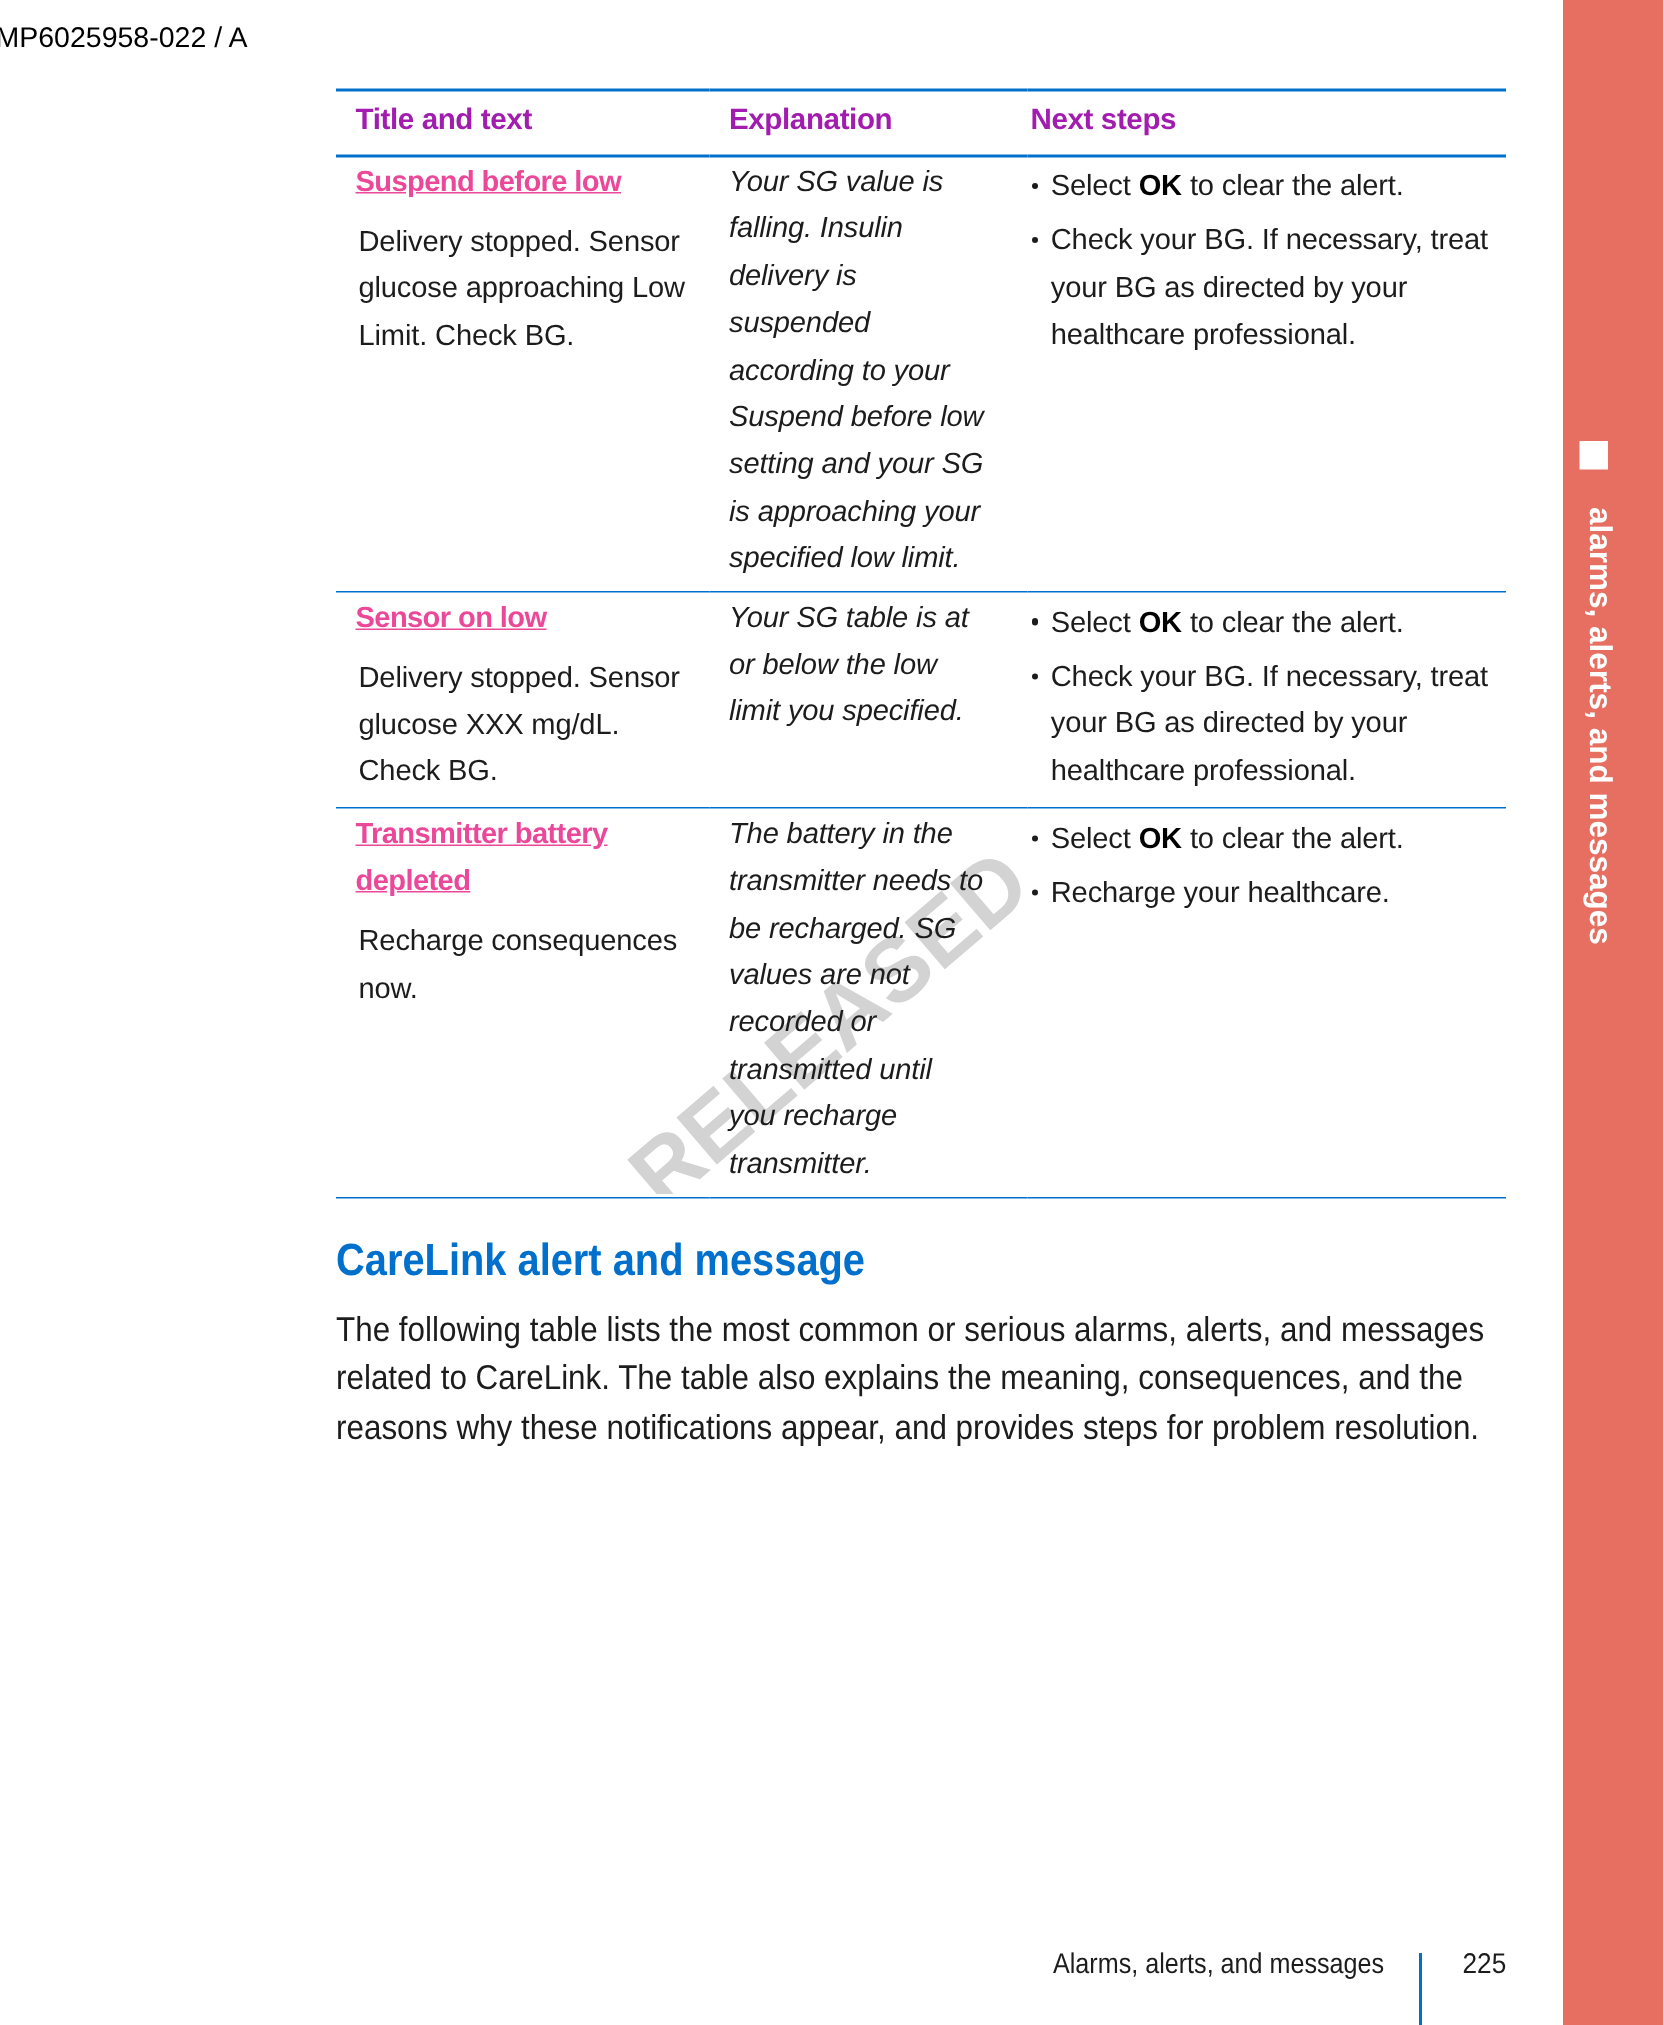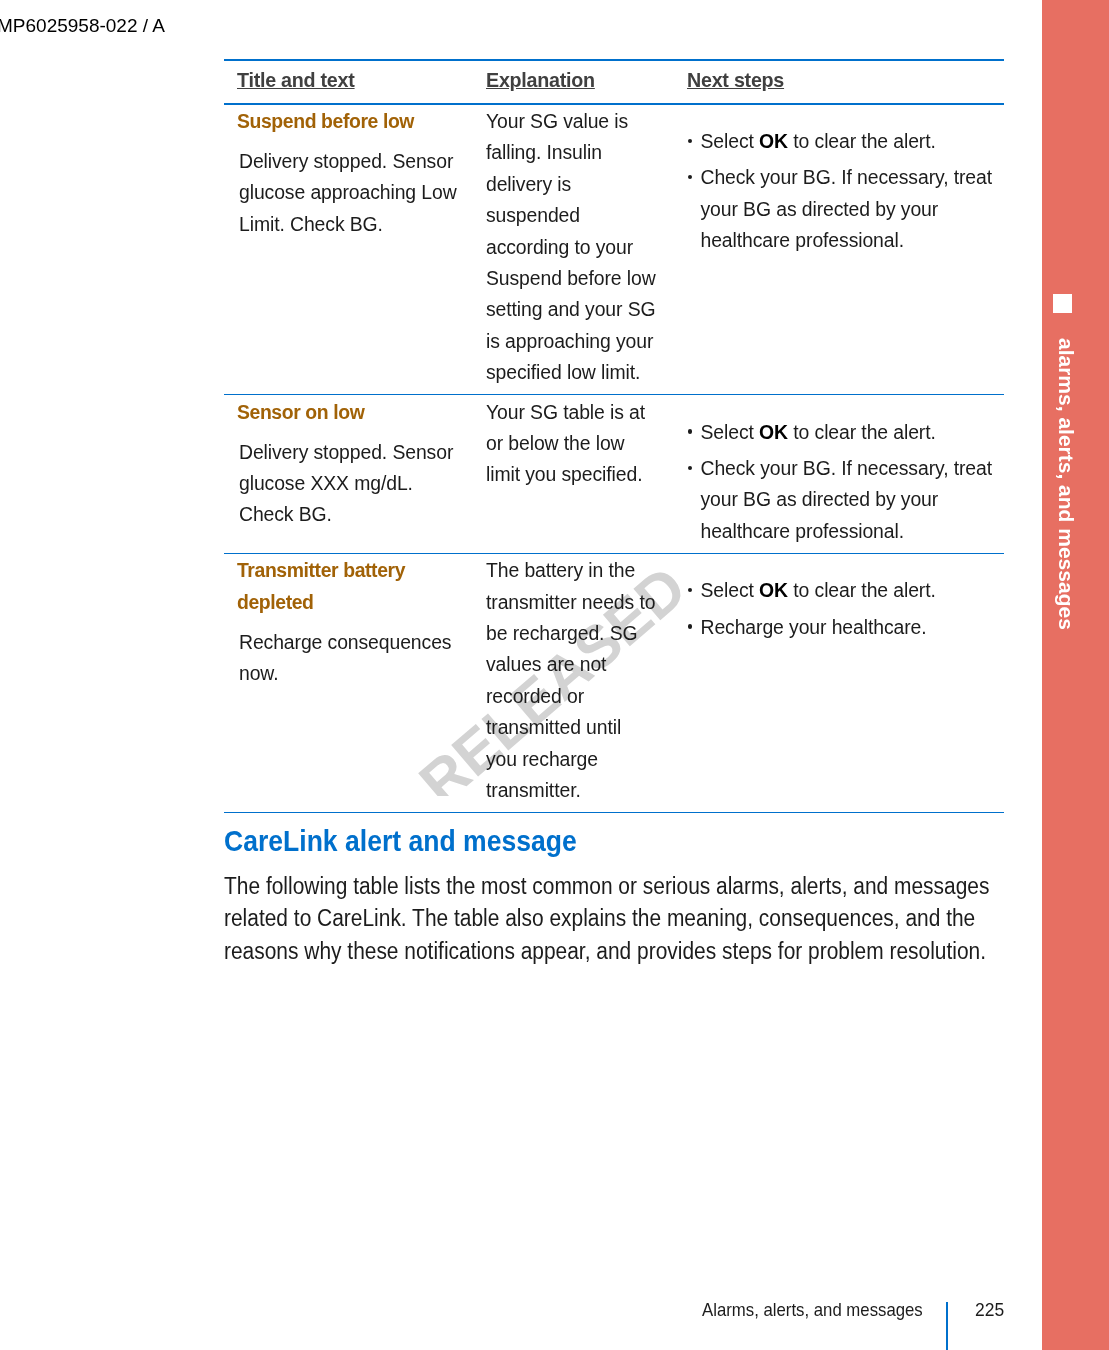--- a/index.html
+++ b/index.html
@@ -18,36 +18,36 @@
      transform:rotate(90deg);transform-origin:0 0;}
   .tab-label span{display:block;
      color:#fff;font-weight:bold;font-size:21px;line-height:26px;letter-spacing:0;white-space:nowrap;}
 
   
   table.t{border-collapse:collapse;table-layout:fixed;
           position:absolute;left:224px;top:59px;width:780px;}
   table.t td,table.t th{vertical-align:top;text-align:left;}
 
   table.t thead th{border-top:2.5px solid #0070cc;border-bottom:2.5px solid #0070cc;
-           font-size:19.7px;letter-spacing:-0.25px;font-weight:bold;color:#404040;
-           padding:8px 0 11px 13px;line-height:22px;height:43.5px;box-sizing:border-box;text-decoration:underline;}
+           font-size:19.7px;letter-spacing:-0.25px;font-weight:bold;color:#a21caf;
+           padding:8px 0 11px 13px;line-height:22px;height:43.5px;box-sizing:border-box;}
   table.t thead th.h3{padding-left:2px;margin-top:48px;}
   table.t tbody td{border-bottom:1.8px solid #0070cc;
            font-size:19.4px;letter-spacing:-0.1px;color:#1c1c1c;line-height:31.4px;
            padding:1.4px 0 5.6px 13px;}
   table.t tbody td.c1{padding-right:11px;}
-  table.t tbody td.c2{padding-right:28.5px;}
+  table.t tbody td.c2{padding-right:28.5px;font-style:italic;}
   table.t tbody td.c3{padding-left:2px;padding-right:11px;}
 
   .cellp{margin:2px;}
-  .cellbold{font-weight:bold;color:#a16207;margin:0 0 8.6px 0;letter-spacing:-0.4px;}
+  .cellbold{font-weight:bold;color:#ec4899;margin:0 0 8.6px 0;letter-spacing:-0.4px;text-decoration:underline;}
 
   ul.steps{list-style:none;margin:0;padding:0;}
   ul.steps li{position:relative;padding-left:13.5px;margin:0 0 5px 0;}
-  ul.steps li:first-child{margin-top:20px;}
+  ul.steps li:first-child{margin-top:3px;}
   ul.steps li:last-child{margin-bottom:0;}
   ul.steps li:before{content:"";position:absolute;left:0.8px;top:12.8px;width:4.2px;height:4.2px;border-radius:50%;background:#1c1c1c;}
   .bold{font-weight:bold;color:#000;}
 
   h2.sec{position:absolute;left:224px;top:826px;margin:0;line-height:30px;
     color:#0070cc;font-size:30px;font-weight:bold;
     transform:scaleX(0.885);transform-origin:0 50%;white-space:nowrap;}
 
   p.body{position:absolute;left:224px;top:869.8px;width:859.4px;margin:0;
     font-size:23px;line-height:32.4px;color:#1c1c1c;

